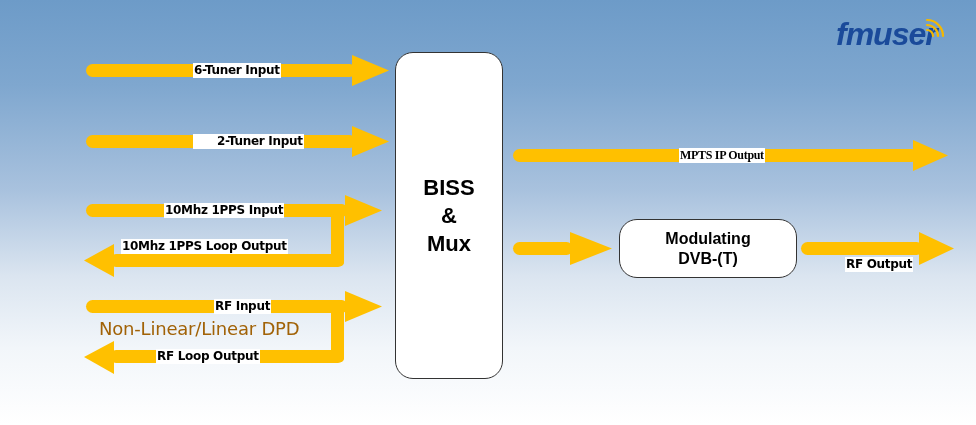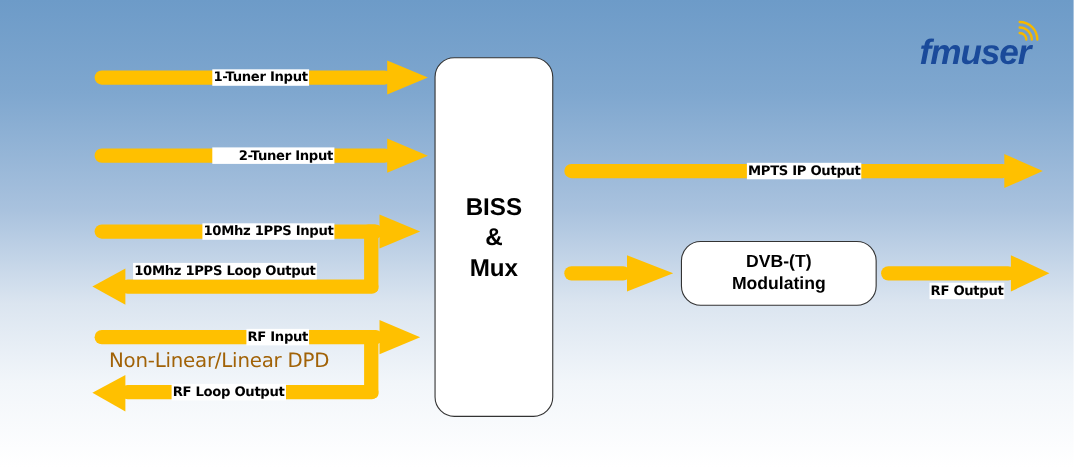--- a/index.html
+++ b/index.html
@@ -6,21 +6,21 @@
   body { width: 976px; height: 425px; overflow: hidden; position: relative;
     background: linear-gradient(to bottom, #6d9bc8 0%, #7fa7cf 20%, #a9c2de 45%, #dbe5f0 65%, #f2f6fa 82%, #ffffff 100%);
     font-family: "Liberation Sans", sans-serif; }
   .diagram { position: absolute; left: 0; top: 0; width: 976px; height: 425px; }
   .label { position: absolute; background: #ffffff; color: #000; font-family: "DejaVu Sans", sans-serif;
     font-weight: bold; font-size: 12px; line-height: 15px; padding: 0 1px; white-space: nowrap; letter-spacing: -0.3px; }
   .big-label { position: absolute; color: #a16207; font-family: "DejaVu Sans", sans-serif; font-size: 18px; font-weight: normal; white-space: nowrap; letter-spacing: -0.2px; }
   .box { position: absolute; background: #fff; border: 1.5px solid #333; box-sizing: border-box; display: flex; align-items: center; justify-content: center; text-align: center; font-family: "Liberation Sans", sans-serif; font-weight: bold; color: #000; }
   .mux-box { left: 395px; top: 52px; width: 108px; height: 327px; border-radius: 18px; font-size: 22px; line-height: 28px; }
   .mod-box { left: 619px; top: 219px; width: 178px; height: 59px; border-radius: 18px; font-size: 16px; line-height: 20px; }
-  .logo { position: absolute; left: 836px; top: 29px; font-family: "Liberation Sans", sans-serif; font-style: italic; font-weight: bold; font-size: 32px; color: #1a4a9a; letter-spacing: -1px; }
+  .logo { position: absolute; left: 836px; top: 16px; font-family: "Liberation Sans", sans-serif; font-style: italic; font-weight: bold; font-size: 32px; color: #1a4a9a; letter-spacing: -1px; }
   .logo-waves { position: absolute; left: 924px; top: 18px; }
 </style>
 </head>
 <body>
 
 <svg class="diagram" width="976" height="425" viewBox="0 0 976 425">
   <g fill="#ffc000" stroke="none">
 
     <g>
       <rect x="86" y="64" width="270" height="13" rx="6.5"></rect>
@@ -71,37 +71,37 @@
 
 <div class="logo">fmuser</div>
 <svg class="logo-waves" width="24" height="20" viewBox="0 0 24 20">
   <g fill="none" stroke="#f5b800" stroke-width="2.2" stroke-linecap="round">
     <path d="M3 12 A6 6 0 0 1 9 18"></path>
     <path d="M3 7 A11 11 0 0 1 14 18"></path>
     <path d="M3 2 A16 16 0 0 1 19 18"></path>
   </g>
 </svg>
 
-<div class="label" style="left:193px; top:63px;">1-Tuner Input</div>
+<div class="label" style="left:193px; top:63px;">6-Tuner Input</div>
 <div class="label" style="left:193px; top:134px;padding-left:24px;">2-Tuner Input</div>
-<div class="label" style="left:184px; top:203px;">10Mhz 1PPS Input</div>
+<div class="label" style="left:164px; top:203px;">10Mhz 1PPS Input</div>
 <div class="label" style="left:121px; top:239px;">10Mhz 1PPS Loop Output</div>
-<div class="label" style="left:224px; top:299px;">RF Input</div>
+<div class="label" style="left:214px; top:299px;">RF Input</div>
 <div class="label" style="left:156px; top:349px;text-align:right;">RF Loop Output</div>
 <div class="big-label" style="left:99px; top:318px;">Non-Linear/Linear DPD</div>
 
 <div class="box mux-box">
   <div>
     <div>BISS</div>
     <div>&amp;</div>
     <div>Mux</div>
   </div>
 </div>
 
 <div class="box mod-box">
   <div>
+    <div>Modulating</div>
     <div>DVB-(T)</div>
-    <div>Modulating</div>
   </div>
 </div>
 
-<div class="label" style="left:679px; top:148px;">MPTS IP Output</div>
+<div class="label" style="left:679px; top:148px;font-family:Liberation Serif, serif;">MPTS IP Output</div>
 <div class="label" style="left:845px; top:257px;">RF Output</div>
 
 </body></html>

